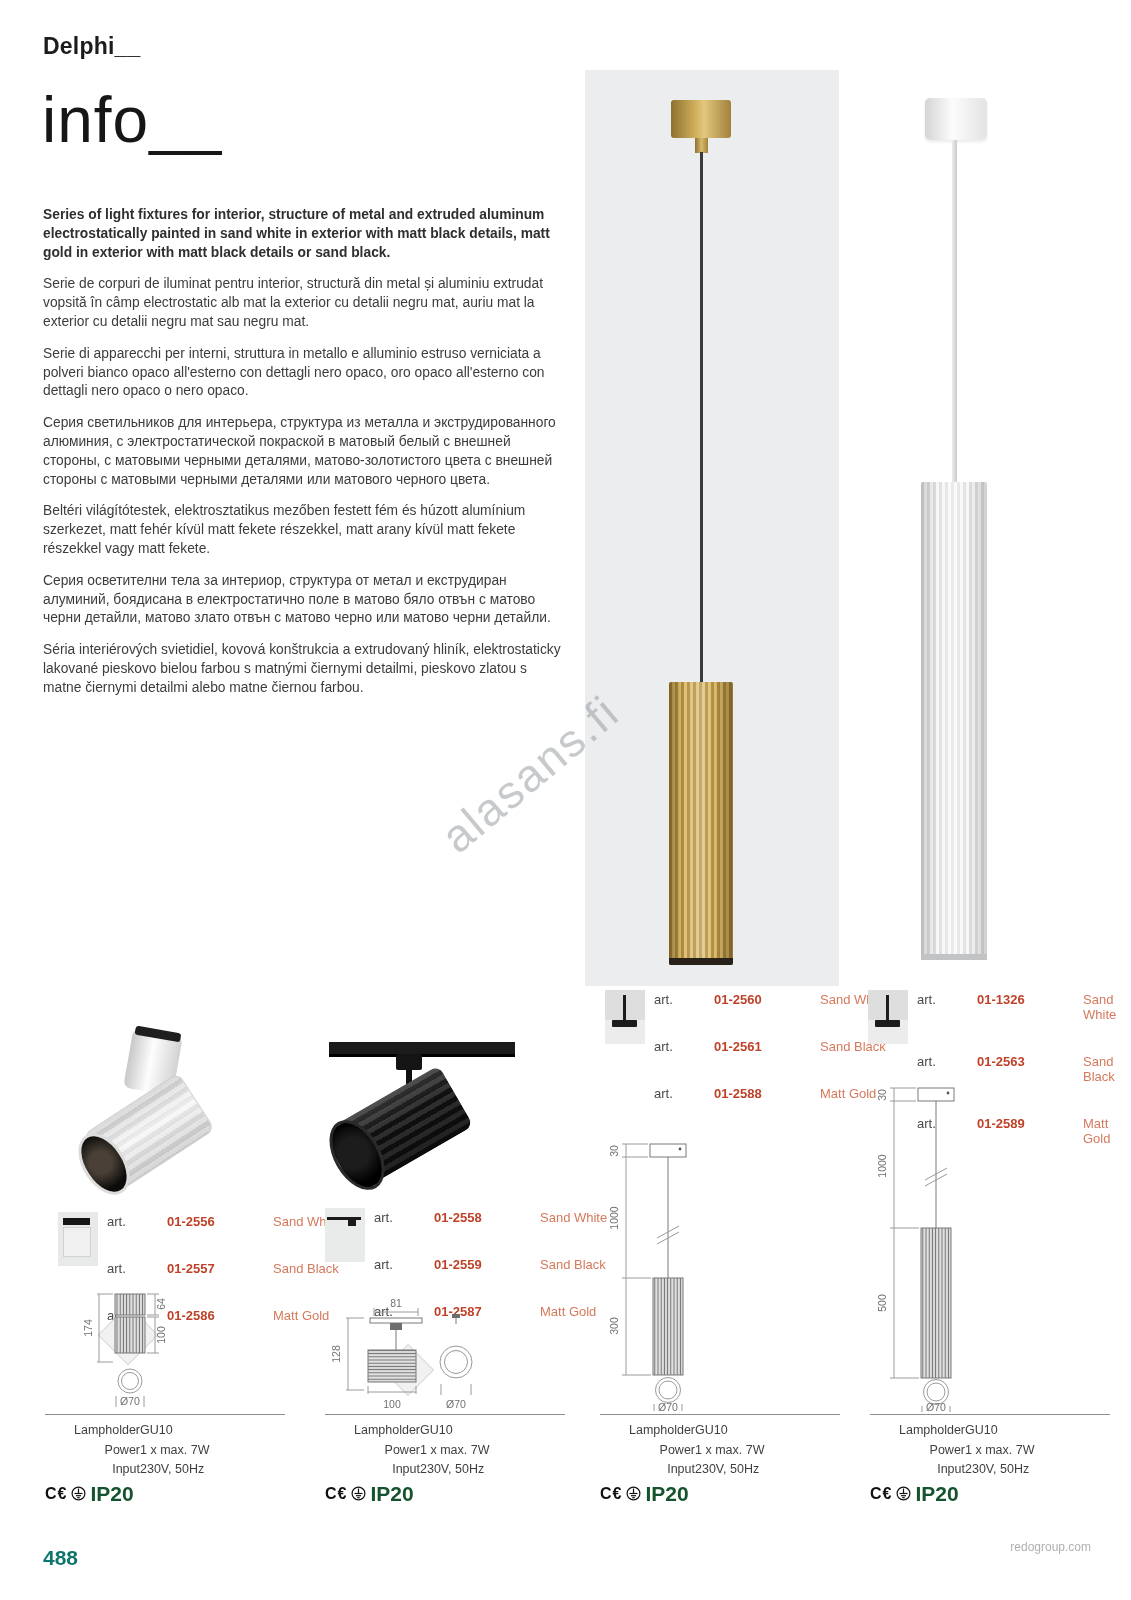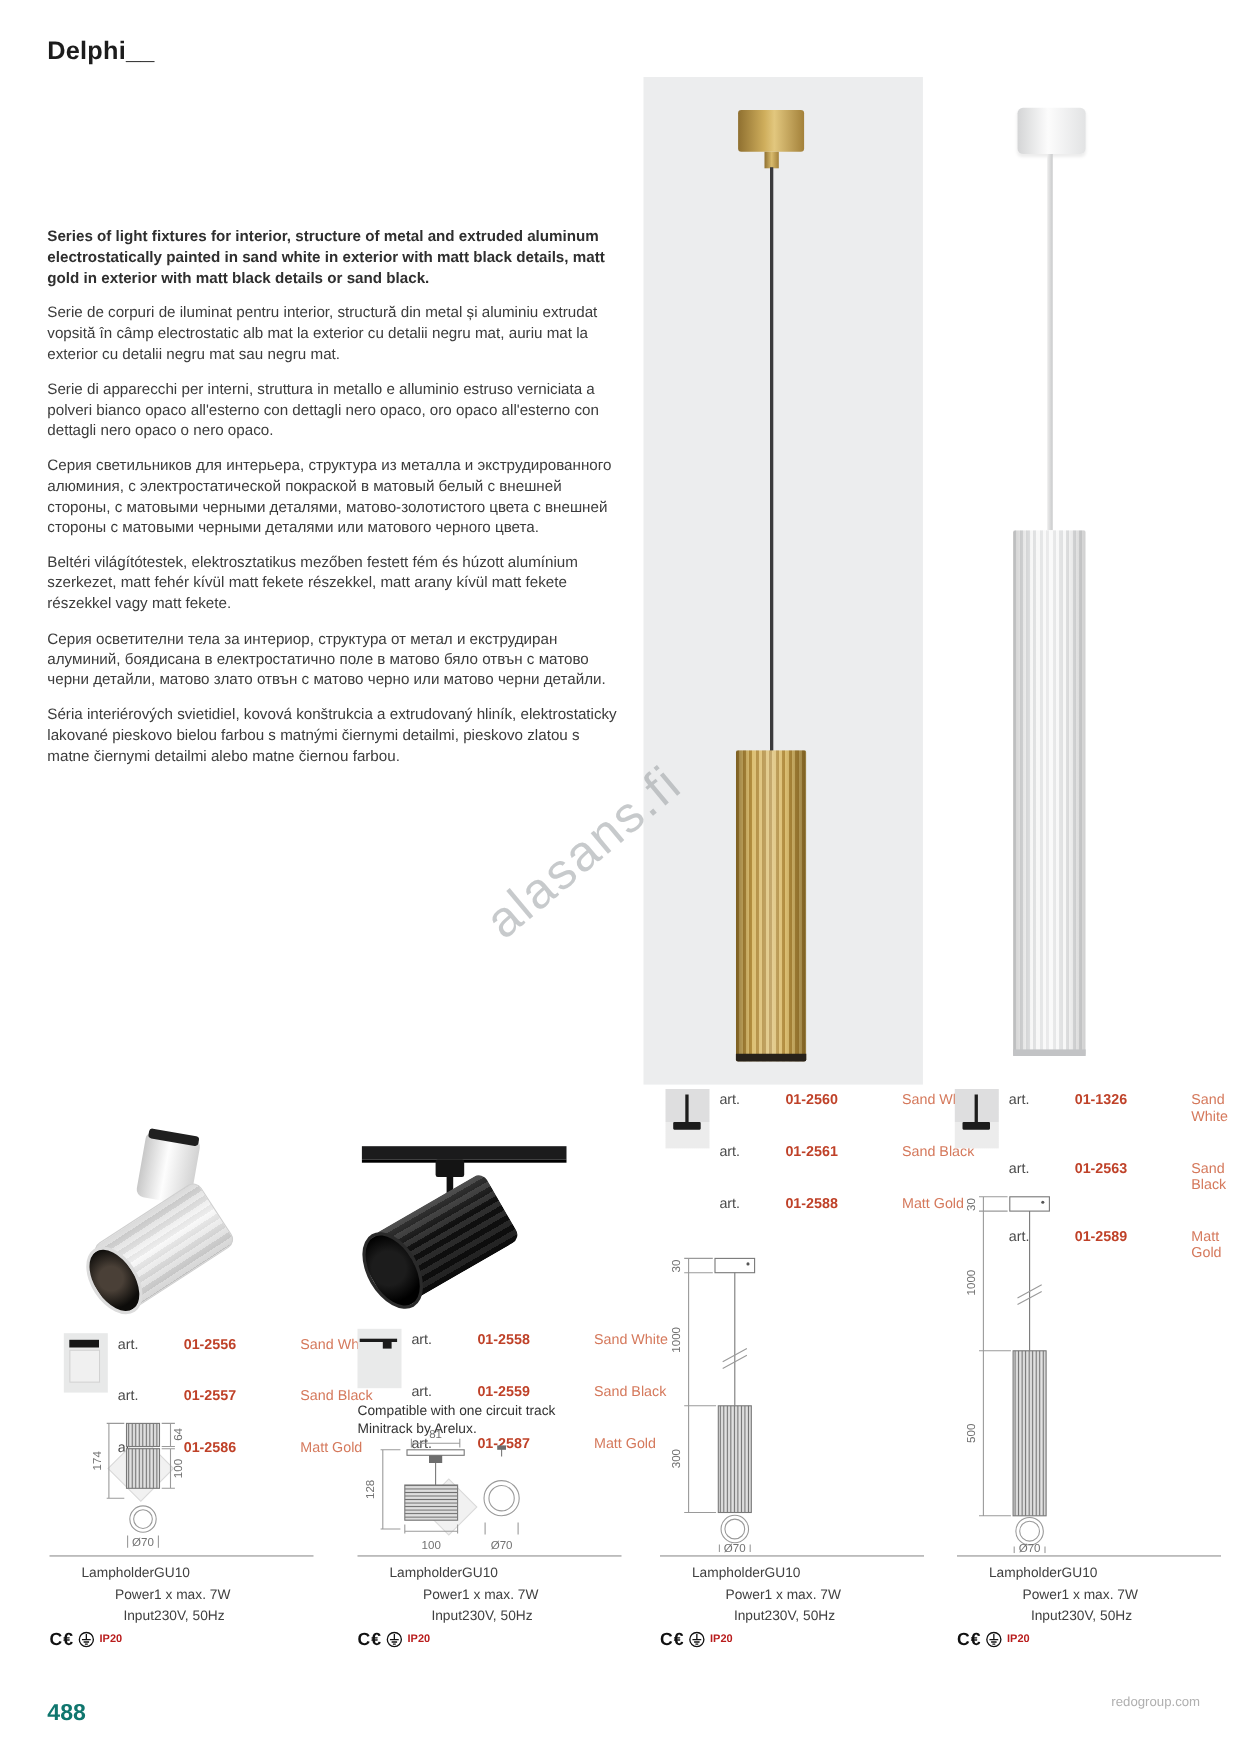--- a/index.html
+++ b/index.html
@@ -90,31 +90,32 @@
   svg .body{stroke:#787878;stroke-width:1;}
   svg .ghost{fill:#f1f1f1;stroke:#d9d9d9;}
 
   
   .spec-block{width:240px;font-size:12.5px;color:#3f3f3f;text-align:right;}
   .spec-divider{border-top:1px solid #8f8f8f;margin-bottom:8px;}
   .spec-row{display:flex;margin-bottom:5.5px;}
   .spec-row .lbl{width:95px;flex:0 0 auto;}
   .cert-row{display:flex;align-items:center;gap:4px;margin-top:3px;}
   .ce-mark{font-size:16px;font-weight:600;color:#111;letter-spacing:1px;}
-  .ip-mark{font-size:10px;font-weight:800;color:#b91c1c;}
+  .ip-mark{font-size:21px;font-weight:800;color:#14532d;}
 
   .page-number{left:43px;top:1546px;font-size:21px;font-weight:600;color:#0f766e;}
   .website{right:40px;top:1540px;font-size:12px;color:#b0b0b0;}
 </style>
 </head>
 <body>
 
 <div id="canvas">
 
   <div class="abs brand"><span>Delphi</span><span class="us">__</span></div>
+  <div class="abs page-title"><span>info</span><span>__</span></div>
 
   <div class="abs intro">
     <p class="en">Series of light fixtures for interior, structure of metal and extruded aluminum electrostatically painted in sand white in exterior with matt black details, matt gold in exterior with matt black details or sand black.</p>
     <p>Serie de corpuri de iluminat pentru interior, structură din metal și aluminiu extrudat vopsită în câmp electrostatic alb mat la exterior cu detalii negru mat, auriu mat la exterior cu detalii negru mat sau negru mat.</p>
     <p>Serie di apparecchi per interni, struttura in metallo e alluminio estruso verniciata a polveri bianco opaco all'esterno con dettagli nero opaco, oro opaco all'esterno con dettagli nero opaco o nero opaco.</p>
     <p>Серия светильников для интерьера, структура из металла и экструдированного алюминия, с электростатической покраской в матовый белый с внешней стороны, с матовыми черными деталями, матово-золотистого цвета с внешней стороны с матовыми черными деталями или матового черного цвета.</p>
     <p>Beltéri világítótestek, elektrosztatikus mezőben festett fém és húzott alumínium szerkezet, matt fehér kívül matt fekete részekkel, matt arany kívül matt fekete részekkel vagy matt fekete.</p>
     <p>Серия осветителни тела за интериор, структура от метал и екструдиран алуминий, боядисана в електростатично поле в матово бяло отвън с матово черни детайли, матово злато отвън с матово черно или матово черни детайли.</p>
     <p>Séria interiérových svietidiel, kovová konštrukcia a extrudovaný hliník, elektrostaticky lakované pieskovo bielou farbou s matnými čiernymi detailmi, pieskovo zlatou s matne čiernymi detailmi alebo matne čiernou farbou.</p>
   </div>
@@ -164,24 +165,20 @@
         <span class="art-finish">Sand White</span>
       <span class="art-lbl">art.</span>
         <span class="art-code">01-2559</span>
         <span class="art-finish">Sand Black</span>
       <span class="art-lbl">art.</span>
         <span class="art-code">01-2587</span>
         <span class="art-finish">Matt Gold</span>
     </div>
   </div>
 
-  <div class="abs note">
-    <div>Compatible with one circuit track</div>
-    <div>Minitrack by Arelux.</div>
-  </div>
 
   <div class="abs art-group" style="left:605px;top:990px;">
     <div class="thumb pendant"></div>
     <div class="art-rows">
       <span class="art-lbl">art.</span>
         <span class="art-code">01-2560</span>
         <span class="art-finish">Sand White</span>
       <span class="art-lbl">art.</span>
         <span class="art-code">01-2561</span>
         <span class="art-finish">Sand Black</span>

